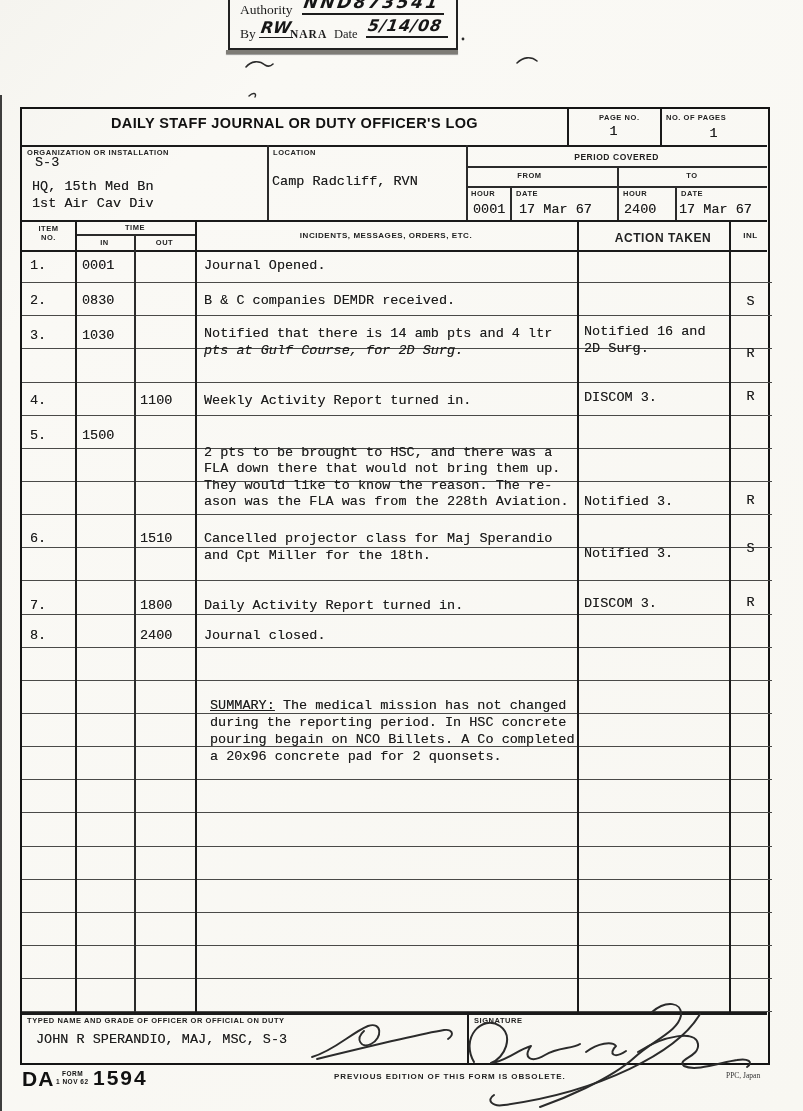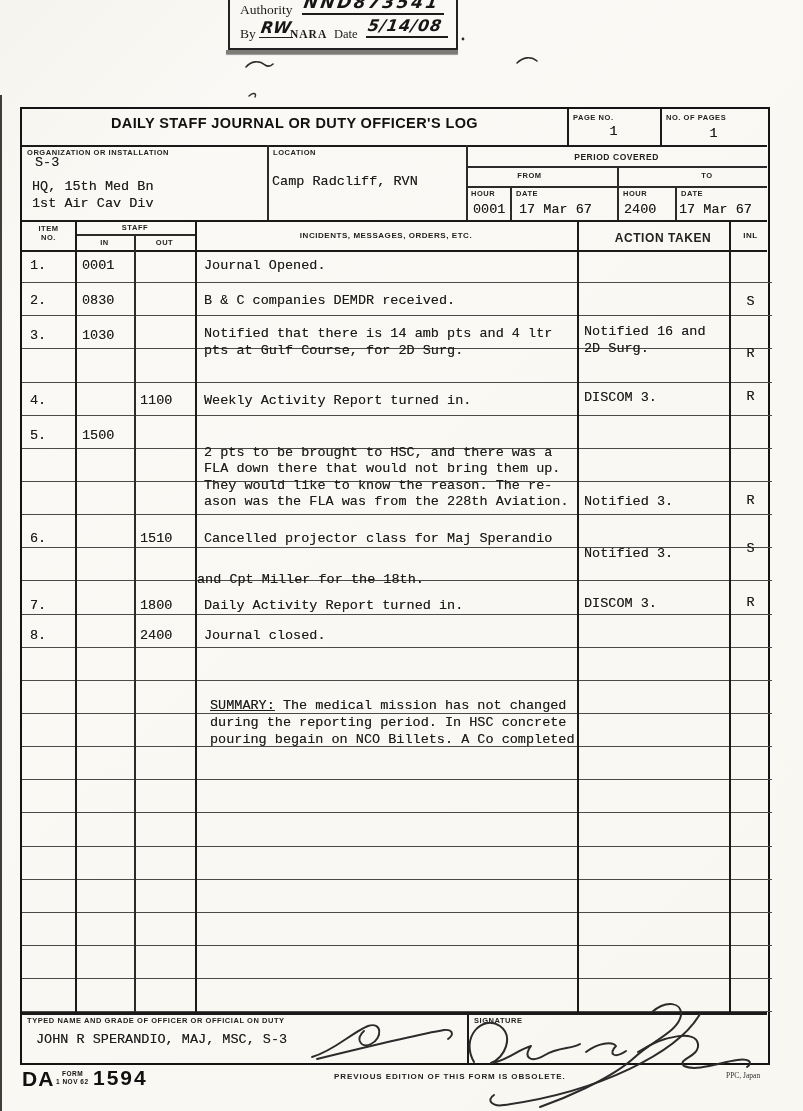--- a/index.html
+++ b/index.html
@@ -80,66 +80,66 @@
 
     <div class="vl" style="left:53px;top:111px;height:792px;"></div>
     <div class="vl thin" style="left:112px;top:125px;height:778px;"></div>
     <div class="vl" style="left:173px;top:111px;height:792px;"></div>
     <div class="vl" style="left:555px;top:111px;height:792px;"></div>
     <div class="vl" style="left:707px;top:111px;height:792px;"></div>
     <div class="hl" style="left:0;top:903px;width:745px;height:2.5px;"></div>
     <div class="vl" style="left:445px;top:903px;height:52px;"></div>
 
     <div class="title">DAILY STAFF JOURNAL OR DUTY OFFICER'S LOG</div>
-    <div class="lbl" style="left:551px;top:4px;">PAGE NO.</div>
+    <div class="lbl" style="left:577px;top:4px;">PAGE NO.</div>
     <div class="typed" style="left:545px;top:14px;width:93px;text-align:center;">1</div>
     <div class="lbl" style="left:644px;top:4px;">NO. OF PAGES</div>
     <div class="typed" style="left:638px;top:16px;width:107px;text-align:center;">1</div>
 
     <div class="lbl" style="left:5px;top:39px;">ORGANIZATION OR INSTALLATION</div>
     <div class="typed" style="left:13px;top:45px;">S-3</div>
     <div class="typed" style="left:10px;top:69px;">HQ, 15th Med Bn</div>
     <div class="typed" style="left:10px;top:86px;">1st Air Cav Div</div>
 
     <div class="lbl" style="left:251px;top:39px;">LOCATION</div>
     <div class="typed" style="left:250px;top:64px;">Camp Radcliff, RVN</div>
 
     <div class="lbl ctr" style="left:444px;top:43px;width:301px;font-size:8.5px;">PERIOD COVERED</div>
     <div class="lbl ctr" style="left:444px;top:62px;width:127px;">FROM</div>
-    <div class="lbl ctr" style="left:610px;top:62px;width:150px;">TO</div>
+    <div class="lbl ctr" style="left:595px;top:62px;width:150px;">TO</div>
     <div class="lbl" style="left:449px;top:80px;">HOUR</div>
     <div class="lbl" style="left:494px;top:80px;">DATE</div>
     <div class="lbl" style="left:601px;top:80px;">HOUR</div>
     <div class="lbl" style="left:659px;top:80px;">DATE</div>
     <div class="typed" style="left:451px;top:92px;">0001</div>
     <div class="typed" style="left:497px;top:92px;">17 Mar 67</div>
     <div class="typed" style="left:602px;top:92px;">2400</div>
     <div class="typed" style="left:657px;top:92px;">17 Mar 67</div>
 
     <div class="lbl ctr" style="left:0;top:115px;width:53px;"><span>ITEM</span><br><span>NO.</span></div>
-    <div class="lbl ctr" style="left:53px;top:114px;width:120px;">STAFF</div>
+    <div class="lbl ctr" style="left:53px;top:114px;width:120px;">TIME</div>
     <div class="lbl ctr" style="left:53px;top:129px;width:59px;">IN</div>
     <div class="lbl ctr" style="left:112px;top:129px;width:61px;">OUT</div>
     <div class="lbl ctr" style="left:173px;top:122px;width:382px;font-size:8px;">INCIDENTS, MESSAGES, ORDERS, ETC.</div>
     <div class="lbl ctr" style="left:555px;top:122px;width:172px;font-size:12px;">ACTION TAKEN</div>
     <div class="lbl ctr" style="left:707px;top:122px;width:43px;font-size:8px;">INL</div>
 
     <div class="typed" style="left:8px;top:148px;">1.</div>
     <div class="typed" style="left:60px;top:148px;">0001</div>
     <div class="typed" style="left:182px;top:148px;">Journal Opened.</div>
 
     <div class="typed" style="left:8px;top:183px;">2.</div>
     <div class="typed" style="left:60px;top:183px;">0830</div>
     <div class="typed" style="left:182px;top:183px;">B &amp; C companies DEMDR received.</div>
     <div class="inl" style="left:707px;top:185px;">S</div>
 
     <div class="typed" style="left:8px;top:218px;">3.</div>
     <div class="typed" style="left:60px;top:218px;">1030</div>
     <div class="typed" style="left:182px;top:216px;">Notified that there is 14 amb pts and 4 ltr</div>
-    <div class="typed" style="left:182px;top:233px;">pts at Gulf Course, for 2D Surg.</div>
+    <div class="typed" style="left:182px;top:233px;font-style:italic;">pts at Gulf Course, for 2D Surg.</div>
     <div class="typed" style="left:562px;top:214px;">Notified 16 and</div>
     <div class="typed" style="left:562px;top:231px;">2D Surg.</div>
     <div class="inl" style="left:707px;top:237px;">R</div>
 
     <div class="typed" style="left:8px;top:283px;">4.</div>
     <div class="typed" style="left:118px;top:283px;">1100</div>
     <div class="typed" style="left:182px;top:283px;">Weekly Activity Report turned in.</div>
     <div class="typed" style="left:562px;top:280px;">DISCOM 3.</div>
     <div class="inl" style="left:707px;top:280px;">R</div>
 
@@ -148,37 +148,38 @@
     <div class="typed" style="left:182px;top:335px;">2 pts to be brought to HSC, and there was a</div>
     <div class="typed" style="left:182px;top:351px;">FLA down there that would not bring them up.</div>
     <div class="typed" style="left:182px;top:368px;">They would like to know the reason. The re-</div>
     <div class="typed" style="left:182px;top:384px;">ason was the FLA was from the 228th Aviation.</div>
     <div class="typed" style="left:562px;top:384px;">Notified 3.</div>
     <div class="inl" style="left:707px;top:384px;">R</div>
 
     <div class="typed" style="left:8px;top:421px;">6.</div>
     <div class="typed" style="left:118px;top:421px;">1510</div>
     <div class="typed" style="left:182px;top:421px;">Cancelled projector class for Maj Sperandio</div>
-    <div class="typed" style="left:175px;top:438px;margin-top:24px;">and Cpt Miller for the 18th.</div>
+    <div class="typed" style="left:182px;top:438px;">and Cpt Miller for the 18th.</div>
     <div class="typed" style="left:562px;top:436px;">Notified 3.</div>
     <div class="inl" style="left:707px;top:432px;">S</div>
 
     <div class="typed" style="left:8px;top:488px;">7.</div>
     <div class="typed" style="left:118px;top:488px;">1800</div>
     <div class="typed" style="left:182px;top:488px;">Daily Activity Report turned in.</div>
     <div class="typed" style="left:562px;top:486px;">DISCOM 3.</div>
     <div class="inl" style="left:707px;top:486px;">R</div>
 
     <div class="typed" style="left:8px;top:518px;">8.</div>
     <div class="typed" style="left:118px;top:518px;">2400</div>
     <div class="typed" style="left:182px;top:518px;">Journal closed.</div>
 
     <div class="typed" style="left:188px;top:588px;"><span style="text-decoration:underline;">SUMMARY:</span><span> </span><span>The medical mission has not changed</span></div>
     <div class="typed" style="left:188px;top:605px;">during the reporting period. In HSC concrete</div>
     <div class="typed" style="left:188px;top:622px;">pouring begain on NCO Billets. A Co completed</div>
+    <div class="typed" style="left:188px;top:639px;">a 20x96 concrete pad for 2 quonsets.</div>
 
     <div class="lbl" style="left:5px;top:907px;">TYPED NAME AND GRADE OF OFFICER OR OFFICIAL ON DUTY</div>
     <div class="typed" style="left:14px;top:922px;">JOHN R SPERANDIO, MAJ, MSC, S-3</div>
     <div class="lbl" style="left:452px;top:907px;">SIGNATURE</div>
   </div>
 
   <div class="ft-big" style="left:22px;top:1068px;">DA</div>
   <div class="ft-sm" style="left:62px;top:1071px;">FORM</div>
   <div class="ft-sm" style="left:56px;top:1079px;">1 NOV 62</div>
   <div class="ft-big" style="left:93px;top:1067px;letter-spacing:2px;">1594</div>

